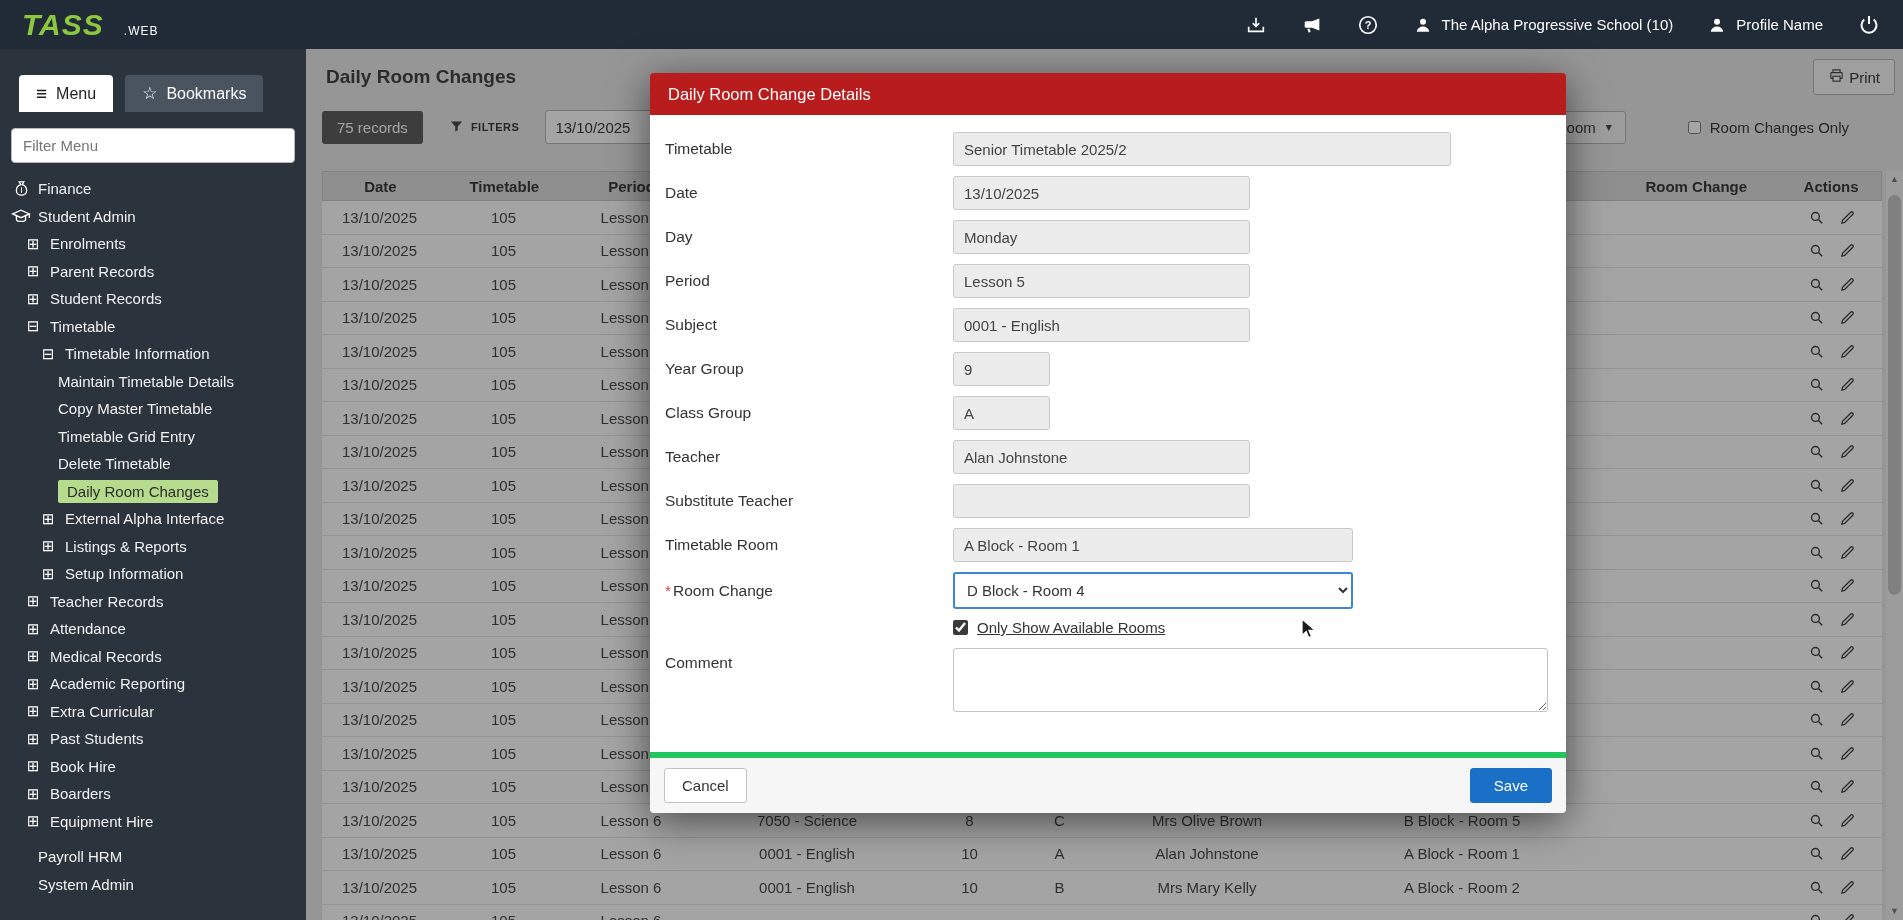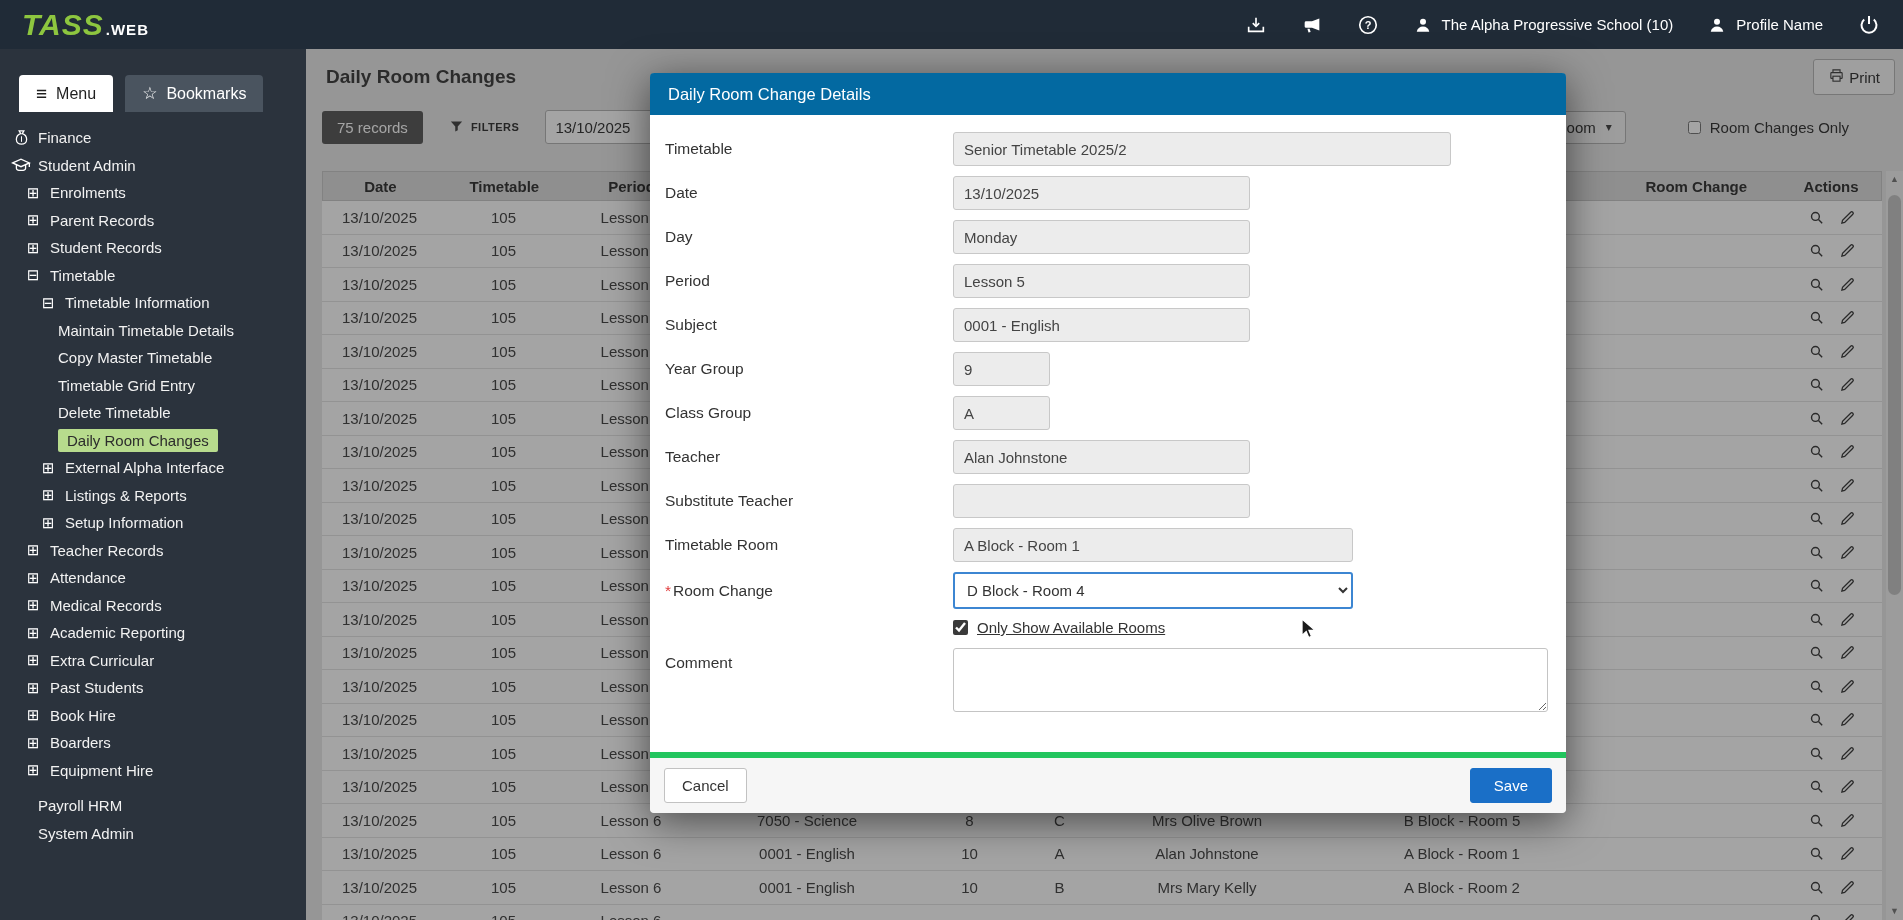--- a/index.html
+++ b/index.html
@@ -3,21 +3,21 @@
 <meta charset="utf-8">
 <style>
   * { box-sizing: border-box; margin: 0; padding: 0; }
   html, body { width: 1903px; height: 920px; overflow: hidden; }
   body { font-family: "Liberation Sans", sans-serif; background: #e9e9e9; position: relative; }
 
   
   .topbar { height: 49px; background: #202b37; display: flex; align-items: center; padding: 0 22px; }
   .logo { display: flex; align-items: baseline; cursor: pointer; }
   .logo-tass { color: #8dc63f; font-size: 30px; font-weight: 800; font-style: italic; letter-spacing: 1px; }
-  .logo-web { color: #ffffff; font-size: 15px; font-weight: 700; margin-left: 2px; letter-spacing: 1px; }
+  .logo-web { color: #ffffff; font-size: 12px; font-weight: 400; margin-left: 20px; letter-spacing: 1px; }
   .topbar-right { margin-left: auto; display: flex; align-items: center; gap: 34px; color: #fff; font-size: 15px; }
   .tb-item { display: flex; align-items: center; gap: 9px; cursor: pointer; white-space: nowrap; }
   .tb-item svg { display: block; }
 
   
   .main { display: flex; height: 871px; }
 
   
   .sidebar { width: 306px; background: #2b333d; flex-shrink: 0; position: relative; z-index: 2; }
   .side-tabs { display: flex; gap: 12px; padding: 26px 12px 0 19px; }
@@ -70,21 +70,21 @@
   .scrollbar { position: absolute; top: 122px; right: 0; bottom: 0; width: 17px; background: #f2f2f2; z-index: 3; }
   .sb-arrow { position: absolute; left: 0; width: 17px; height: 17px; color: #7a7a7a; font-size: 9px; text-align: center; line-height: 17px; }
   .sb-up { top: 0; } .sb-down { bottom: 0; }
   .sb-thumb { position: absolute; top: 24px; left: 2px; width: 13px; height: 400px; background: #c6c6c6; border-radius: 7px; }
 
   
   .overlay { position: absolute; inset: 0; background: rgba(15,15,15,0.38); z-index: 4; }
 
   
   .modal { position: absolute; left: 650px; top: 73px; width: 916px; height: 740px; z-index: 10; display: flex; flex-direction: column; border-radius: 5px; box-shadow: 0 8px 40px rgba(0,0,0,.55); background: #fff; }
-  .modal-header { height: 42px; background: #0369a1; border-radius: 4px 4px 0 0; display: flex; align-items: center; padding: 0 18px; color: #fff; font-size: 16.5px; font-weight: 500; flex-shrink: 0; }
+  .modal-header { height: 42px; background: #b91c1c; border-radius: 4px 4px 0 0; display: flex; align-items: center; padding: 0 18px; color: #fff; font-size: 16.5px; font-weight: 500; flex-shrink: 0; }
   .modal-body { flex: 1; padding: 17px 16px 6px 15px; overflow: hidden; }
   .form-row { display: flex; align-items: center; margin-bottom: 10px; }
   .form-row.top { align-items: flex-start; }
   .form-label { width: 288px; font-size: 15.5px; color: #333; flex-shrink: 0; padding-top: 0; }
   .form-row.top .form-label { padding-top: 6px; }
   .req { color: #e03c3c; margin-right: 2px; }
   .ro { background: #ececec; border: 1px solid #c8c8c8; border-radius: 3px; height: 34px; padding: 0 10px; font-size: 15px; color: #444; font-family: "Liberation Sans", sans-serif; }
   .w-xl { width: 498px; } .w-m { width: 297px; } .w-s { width: 97px; } .w-l { width: 400px; }
   .room-select { width: 400px; height: 37px; border: 2px solid #3c86d2; border-radius: 3px; background: #fff; font-size: 15px; color: #333; padding: 0 8px; font-family: "Liberation Sans", sans-serif; }
   .checkbox-row { display: flex; align-items: center; gap: 9px; margin: 3px 0 12px 288px; font-size: 15px; color: #333; cursor: pointer; text-decoration: underline; }
@@ -166,20 +166,23 @@
     <div class="side-tabs">
       <div class="tab tab-menu">
         <span class="hamburger">≡</span>
         <span>Menu</span>
       </div>
       <div class="tab tab-bookmarks">
         <span class="star">☆</span>
         <span>Bookmarks</span>
       </div>
     </div>
+    <div class="filter-wrap">
+      <input class="filter-input" type="text" placeholder="Filter Menu" style="">
+    </div>
     <nav class="tree">
   <div class="tree-item lvl0">
     <span class="tree-icon">
   <svg width="19" height="19" viewBox="0 0 24 24" fill="none" stroke="#fff" stroke-width="1.6">
     <path d="M9 3.5h6l-2 3.6c3 .9 5.5 4 5.5 7.4 0 3.8-3 6-6.5 6S5.5 18.3 5.5 14.5c0-3.4 2.5-6.5 5.5-7.4L9 3.5z"></path>
     <path d="M12 10.5v7" stroke-width="1.3"></path>
   </svg>
 </span>
     <span class="tree-label">Finance</span>
   </div>

